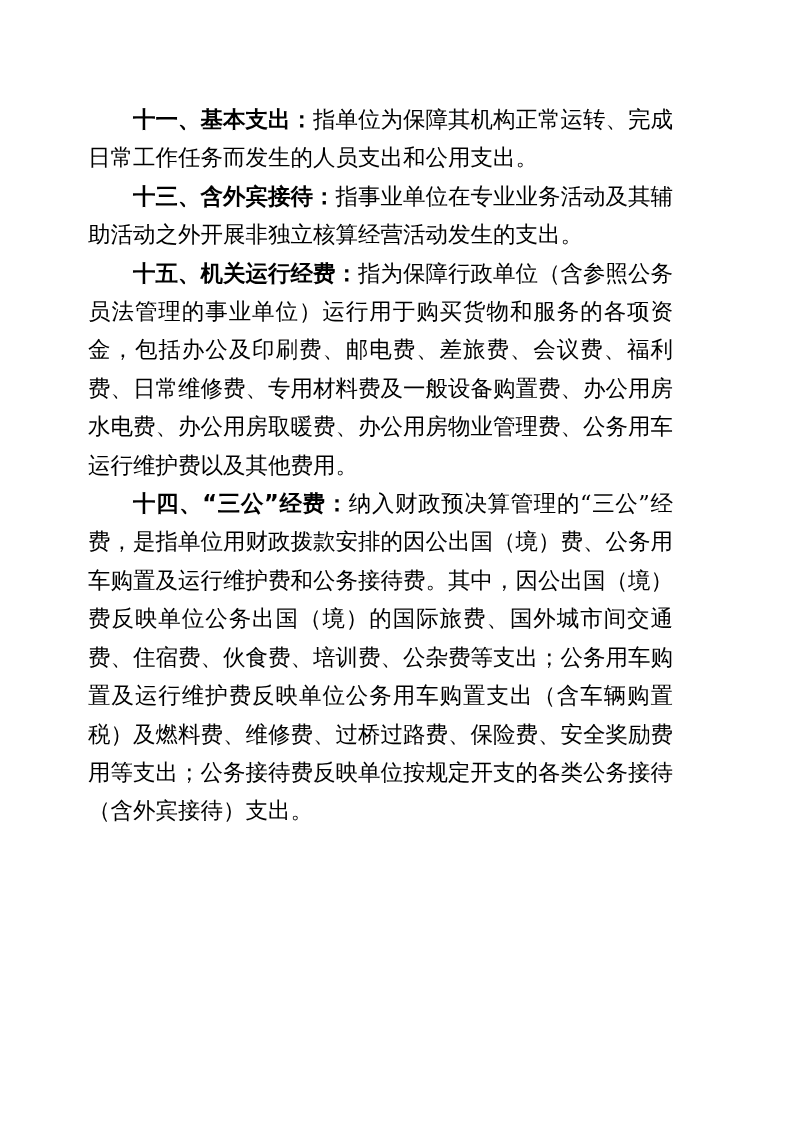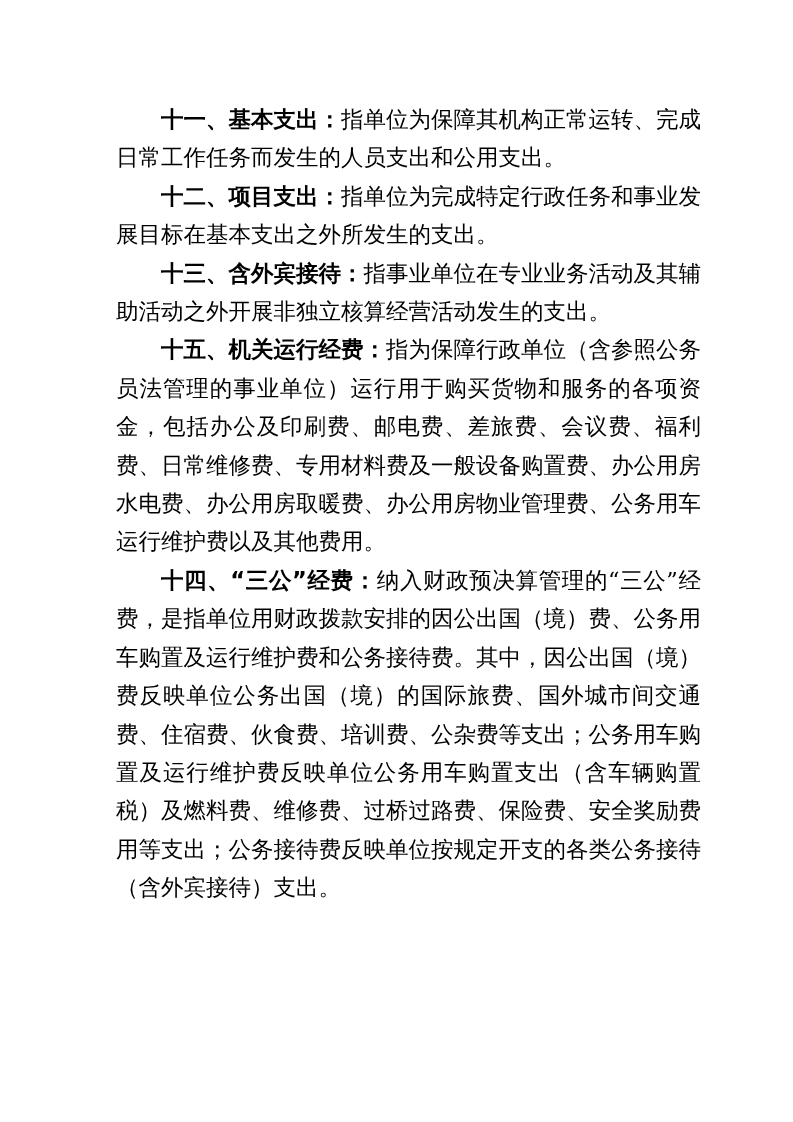--- a/index.html
+++ b/index.html
@@ -6,21 +6,21 @@
     margin: 0;
     padding: 0;
     background: #ffffff;
   }
   .page {
     position: relative;
     width: 793px;
     height: 1122px;
     background: #ffffff;
     box-sizing: border-box;
-    padding: 100px 104px 0 116px;
+    padding: 100px 104px 0 88px;
     overflow: hidden;
     color: #000000;
   }
   .doc-body {
     width: 585px;
   }
   .para {
     margin: 0;
     padding: 0;
     font-family: "DejaVu Serif", "Liberation Serif", serif;
@@ -36,21 +36,20 @@
     font-family: "DejaVu Sans", "Liberation Sans", sans-serif;
   }
 </style>
 </head>
 <body>
 
 <div class="page">
   <div class="doc-body">
   <p class="para"><span class="term">十一、基本支出：</span><span class="definition">指单位为保障其机构正常运转、完成日常工作任务而发生的人员支出和公用支出。</span></p>
 
-  <p class="para"><span class="term">十二、项目支出：</span><span class="definition">指单位为完成特定行政任务和事业发展目标在基本支出之外所发生的支出。</span></p>
 
   <p class="para"><span class="term">十三、含外宾接待：</span><span class="definition">指事业单位在专业业务活动及其辅助活动之外开展非独立核算经营活动发生的支出。</span></p>
 
   <p class="para"><span class="term">十五、机关运行经费：</span><span class="definition">指为保障行政单位（含参照公务员法管理的事业单位）运行用于购买货物和服务的各项资金，包括办公及印刷费、邮电费、差旅费、会议费、福利费、日常维修费、专用材料费及一般设备购置费、办公用房水电费、办公用房取暖费、办公用房物业管理费、公务用车运行维护费以及其他费用。</span></p>
 
   <p class="para"><span class="term">十四、“三公”经费：</span><span class="definition">纳入财政预决算管理的“三公”经费，是指单位用财政拨款安排的因公出国（境）费、公务用车购置及运行维护费和公务接待费。其中，因公出国（境）费反映单位公务出国（境）的国际旅费、国外城市间交通费、住宿费、伙食费、培训费、公杂费等支出；公务用车购置及运行维护费反映单位公务用车购置支出（含车辆购置税）及燃料费、维修费、过桥过路费、保险费、安全奖励费用等支出；公务接待费反映单位按规定开支的各类公务接待（含外宾接待）支出。</span></p>
 
 </div>
 </div>
 

